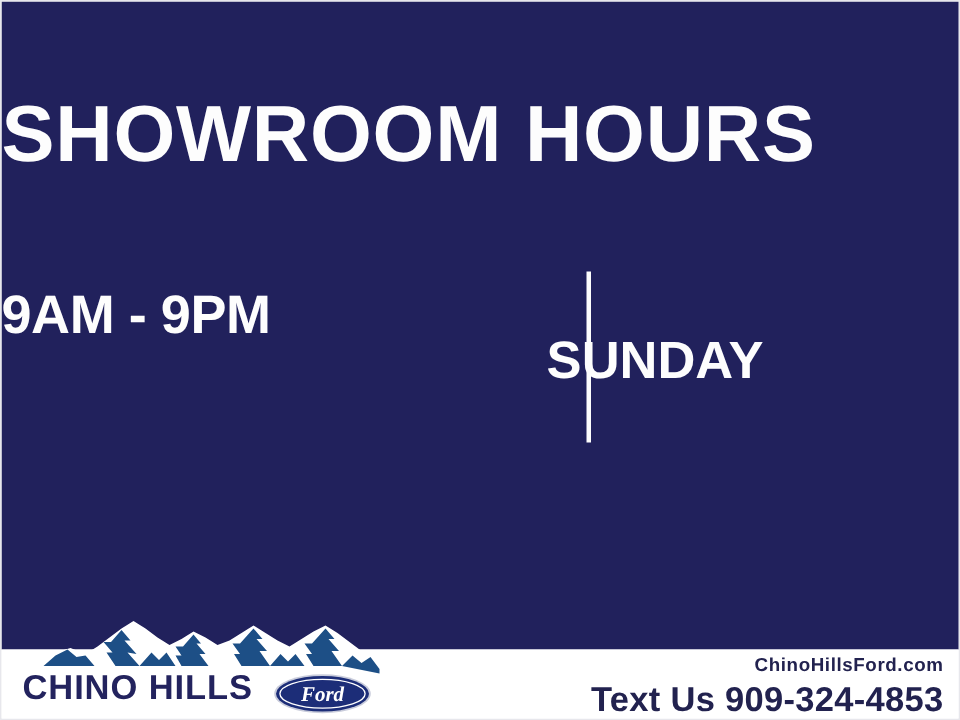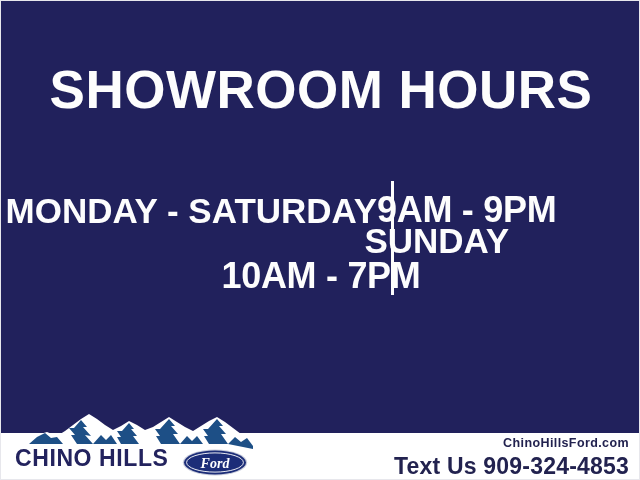--- a/index.html
+++ b/index.html
@@ -30,21 +30,20 @@
     height: 432px;
     background: #21215c;
   }
 
   
   .title {
     position: absolute;
     left: 0;
     top: 62px;
     width: 640px;
-    text-align: center;
     color: #fdfdfd;
     font-size: 53px;
     font-weight: bold;
     letter-spacing: 0.5px;
     line-height: 1;
     white-space: nowrap;
   }
 
   
   .hours-block {
@@ -169,27 +168,25 @@
 
   <div class="navy-panel"></div>
 
   <div class="title">SHOWROOM HOURS</div>
 
   <div class="hours-block">
 
     <div class="divider"></div>
 
     <div class="hours-row row-1">
-      <div class="day-label">MONDAY - SATURDAY</div>
       <div class="time-label">9AM - 9PM</div>
     </div>
 
     <div class="hours-row row-2">
       <div class="day-label">SUNDAY</div>
-      <div class="time-label">10AM - 7PM</div>
     </div>
 
   </div>
 
   <div class="footer">
 
     <div class="logo-lockup">
 
       <svg class="mountains" viewBox="0 0 250 44">
         <path fill="#ffffff" d="

